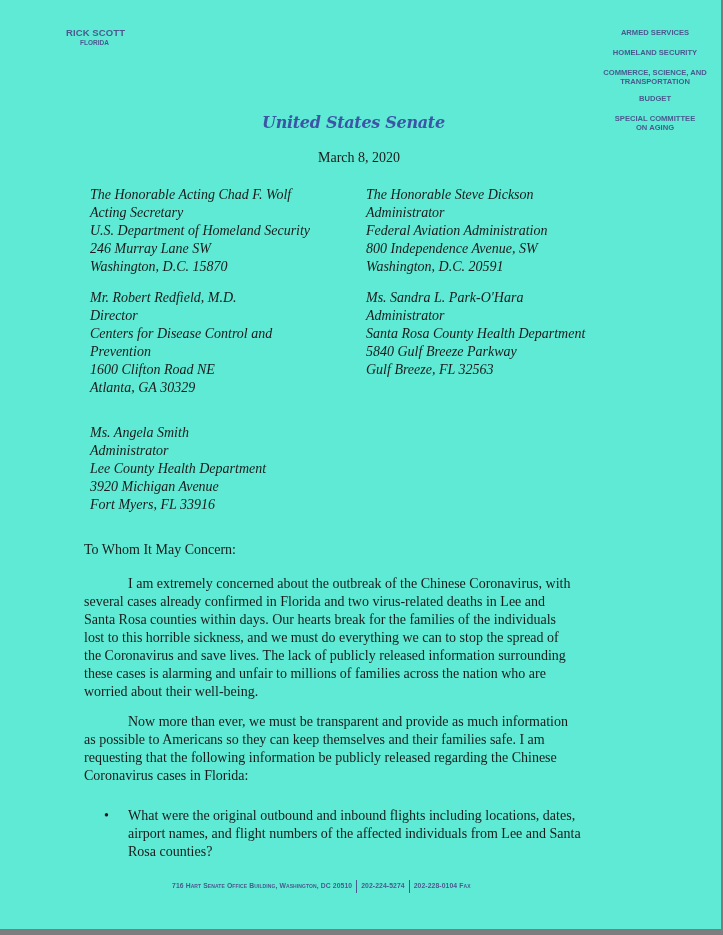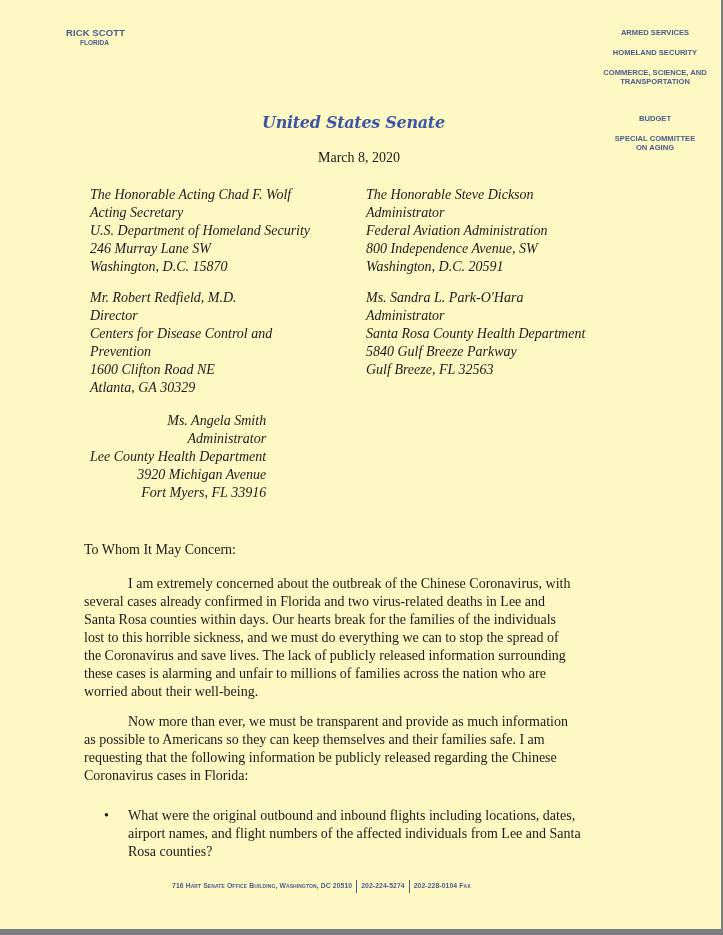--- a/index.html
+++ b/index.html
@@ -2,37 +2,37 @@
 <html><head>
   <meta charset="utf-8">
   <style>
     html, body { margin: 0; padding: 0; }
     body {
       width: 723px; height: 935px; position: relative; overflow: hidden;
       background: #7d7d7d;
     }
     .page {
       position: absolute; left: 0; top: 0; width: 721px; height: 929px;
-      background: #fef9c3;
+      background: #5eead4;
       font-family: "Liberation Serif", "DejaVu Serif", serif;
       color: #1b1b1b;
     }
     .lh-sans { font-family: "Liberation Sans", "DejaVu Sans", sans-serif; color: #4a5a8e; font-weight: bold; }
     .senator-name { position: absolute; left: 66px; top: 27px; font-size: 9.5px; letter-spacing: 0.1px; text-align: center; }
     .senator-state { position: absolute; left: 80px; top: 39px; font-size: 6.5px; text-align: center; }
     .seal-title {
       position: absolute; left: 262px; top: 66px; width: 230px;
       font-family: "DejaVu Serif", "Liberation Serif", serif;
       font-weight: bold; font-size: 16px; color: #3d55a5; letter-spacing: -0.3px;
       font-style: italic;
       margin-top: 47px;
     }
     .committees { position: absolute; left: 590px; top: 28px; width: 130px; text-align: center; font-size: 7.6px; line-height: 9px; }
     .committees div { margin-bottom: 11px; }
-    .committees div.two { margin-bottom: 28px; }
+    .committees div.two { margin-bottom: 8px; }
     .date { position: absolute; left: 318px; top: 150px; font-size: 14px; }
     .addr { position: absolute; font-size: 14px; line-height: 18px; }
     .addr div { white-space: nowrap; font-style: italic; }
     .salutation { position: absolute; left: 84px; top: 542px; font-size: 14px; }
     .para { position: absolute; left: 84px; width: 620px; font-size: 14px; line-height: 18px; }
     .para .line { white-space: nowrap; }
     .para .indent { padding-left: 44px; }
     .bullet { position: absolute; left: 104px; top: 807px; font-size: 14px; line-height: 18px; }
     .bullet .dot { position: absolute; left: 0; top: 0; }
     .bullet .text { position: absolute; left: 24px; top: 0; white-space: nowrap; font-family: Liberation Serif, serif; }
@@ -95,21 +95,21 @@
   </div>
 
   <div class="addr" style="left:366px; top:289px;">
     <div>Ms. Sandra L. Park-O'Hara</div>
     <div>Administrator</div>
     <div>Santa Rosa County Health Department</div>
     <div>5840 Gulf Breeze Parkway</div>
     <div>Gulf Breeze, FL 32563</div>
   </div>
 
-  <div class="addr" style="left:90px; top:412px;text-align:right;">
+  <div class="addr" style="left:90px; top:424px;">
     <div>Ms. Angela Smith</div>
     <div>Administrator</div>
     <div>Lee County Health Department</div>
     <div>3920 Michigan Avenue</div>
     <div>Fort Myers, FL 33916</div>
   </div>
 
   <div class="salutation">To Whom It May Concern:</div>
 
   <div class="para" style="top:575px;">

